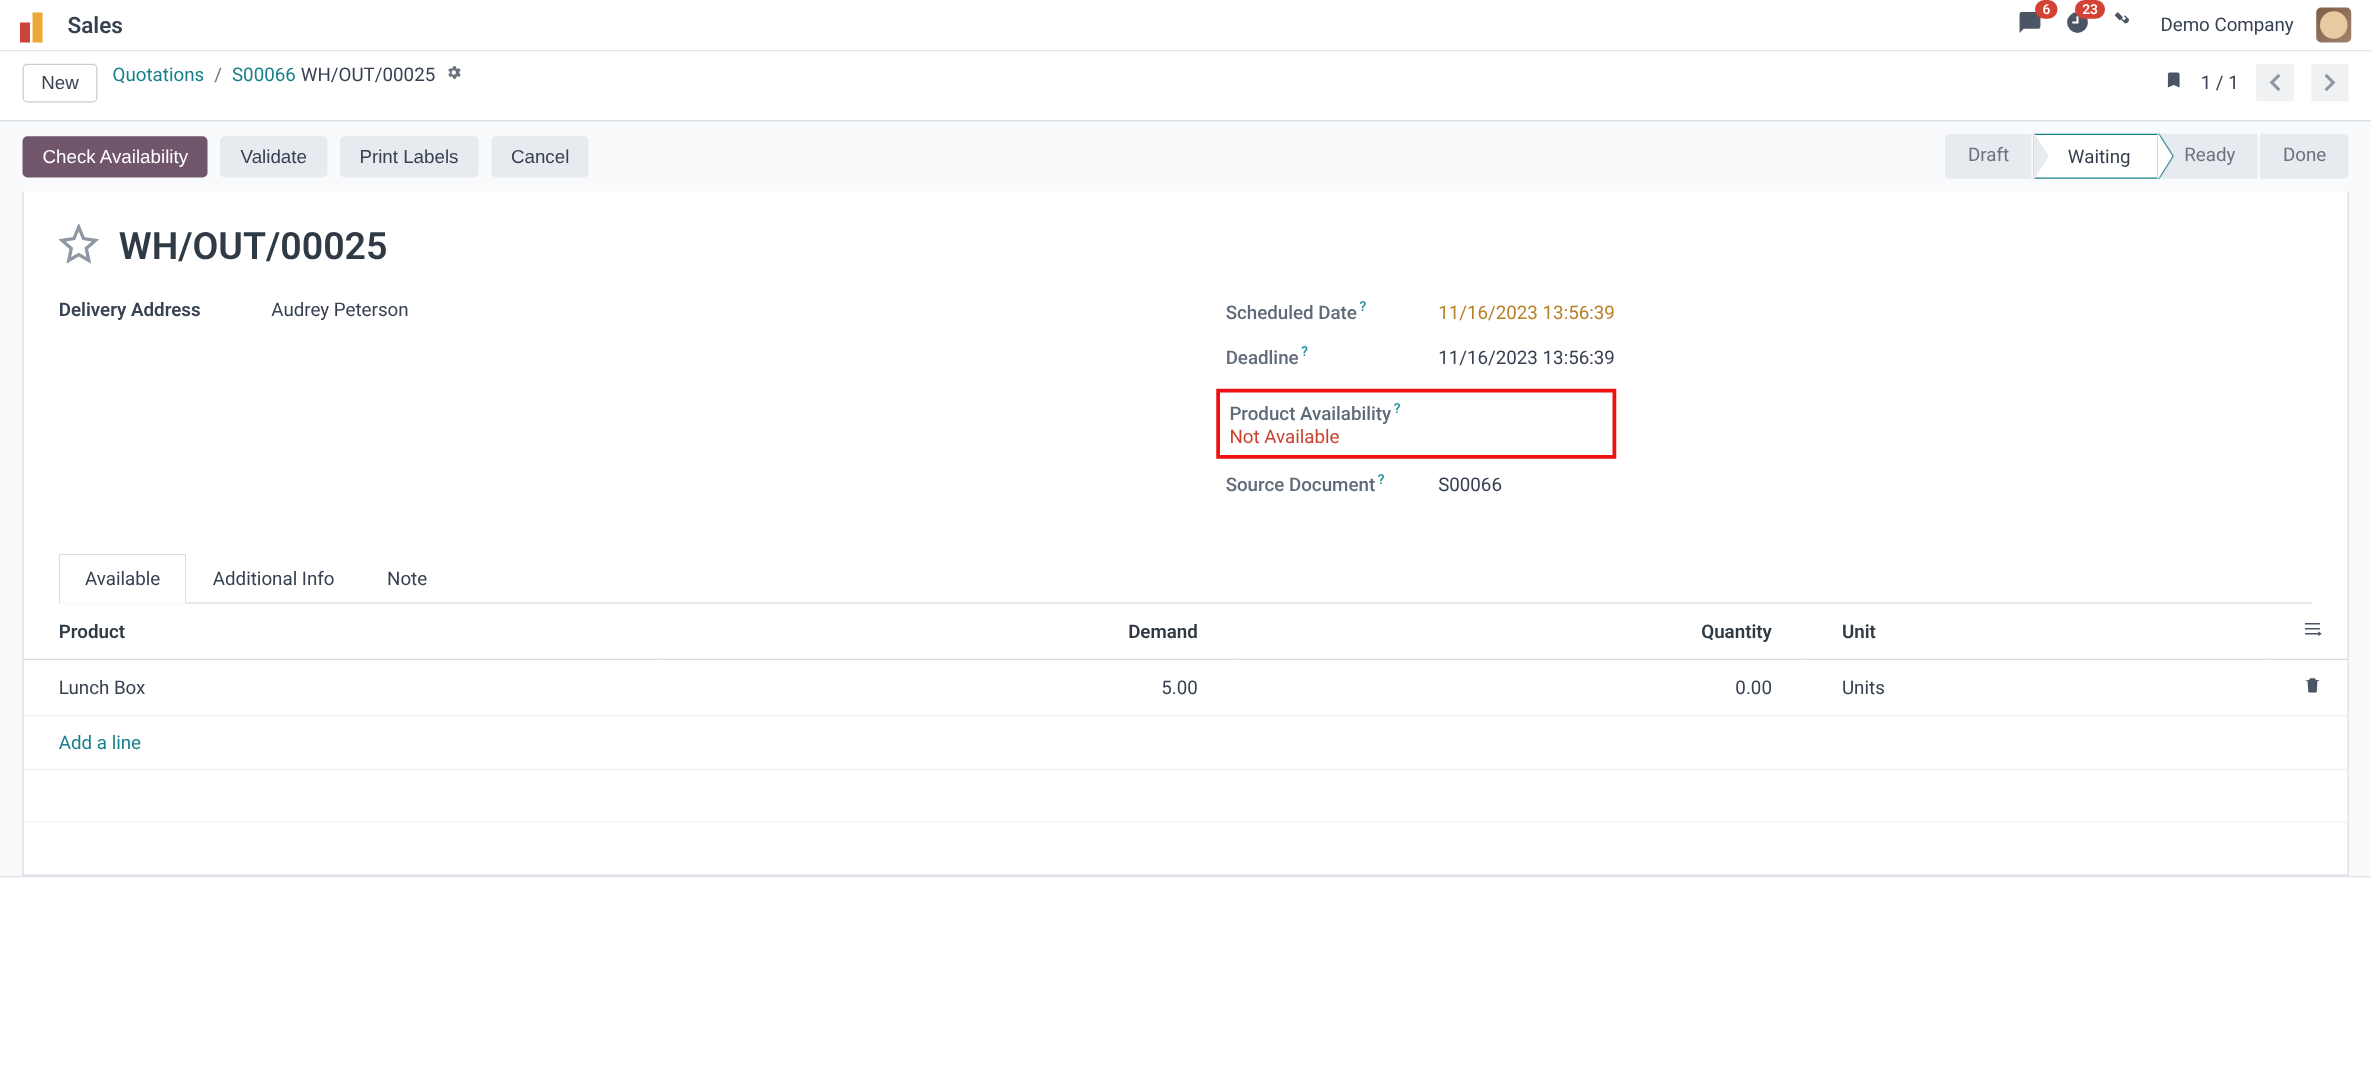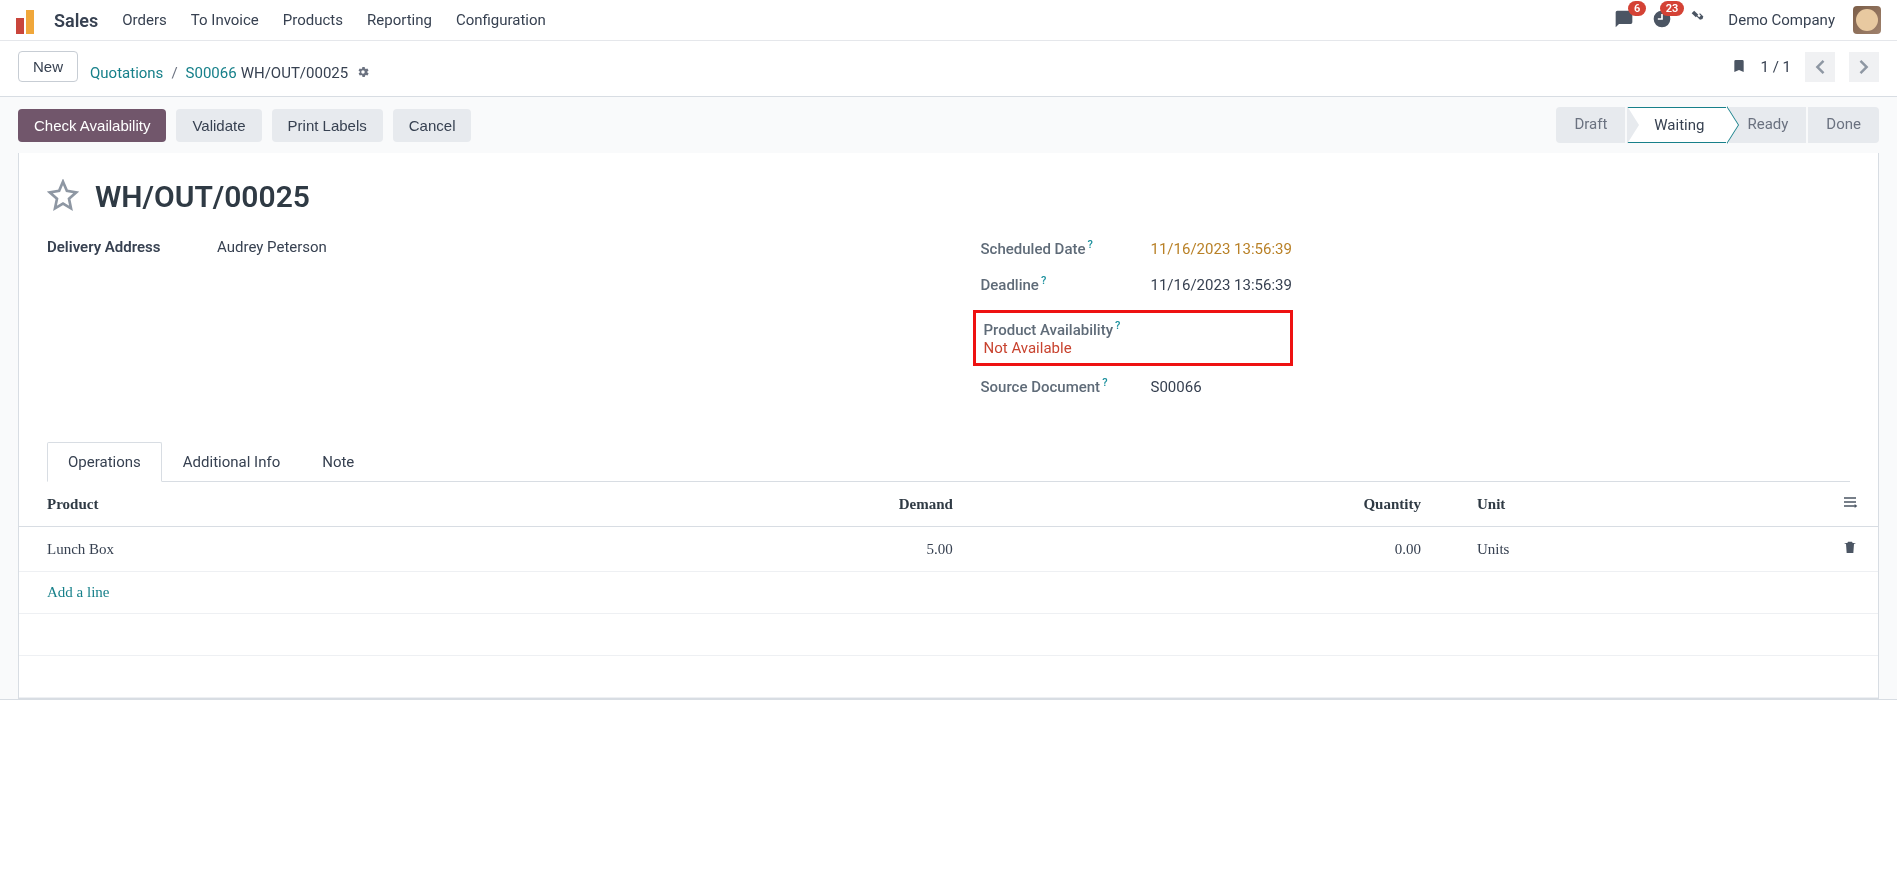--- a/index.html
+++ b/index.html
@@ -15,21 +15,21 @@
   .nav-link { color: #374151; font-size: 15px; cursor: pointer; }
   .topnav-right { margin-left: auto; display: flex; align-items: center; gap: 18px; }
   .icon-badge { position: relative; cursor: pointer; }
   .icon-badge svg { width: 20px; height: 20px; fill: #4b5563; }
   .badge { position: absolute; top: -8px; right: -12px; background: #d44235; color: #fff; font-size: 11px; font-weight: 600; border-radius: 10px; padding: 1px 6px; }
   .company-name { font-size: 15px; color: #374151; }
   .avatar { width: 28px; height: 28px; border-radius: 4px; background: linear-gradient(135deg,#7c5e48,#a0826d); position: relative; overflow: hidden; }
   .avatar::after { content:""; position:absolute; inset:3px; border-radius:50%; background:#e8c9a0; }
   
   
-  .controlbar { display: flex; align-items: flex-end; padding: 10px 18px 4px; }
+  .controlbar { display: flex; align-items: flex-start; padding: 10px 18px 4px; }
   .new-btn { border: 1px solid #c7cdd4; background: #fff; color: #374151; font-size: 15px; padding: 6px 14px; border-radius: 4px; cursor: pointer; margin-right: 12px; }
   .breadcrumb-block { display:flex; flex-direction:row; gap:4px; }
   .breadcrumb { display: flex; align-items: center; gap: 8px; font-size: 15px; }
   .breadcrumb a { color: #17808a; text-decoration: none; }
   .breadcrumb .sep { color: #6b7280; }
   .record-line { display:flex; align-items:center; gap:8px; }
   .record-id { font-size: 15px; color: #374151; }
   .gear-small { cursor:pointer; }
   .controlbar-right { margin-left: auto; display: flex; align-items: center; gap: 14px; }
   .bookmark-icon { cursor:pointer; }
@@ -71,46 +71,39 @@
   .highlight-box { border: 3px solid #e11; padding: 6px 8px; display: inline-flex; align-items: baseline; margin-left: -8px; margin-bottom: 10px; width: 320px; flex-direction: column; }
   .highlight-box .field-label { width: 160px; }
   
   
   .tabs { display: flex; border-bottom: 1px solid #d8dde3; }
   .tab { padding: 10px 20px; font-size: 15px; color: #374151; cursor: pointer; border: 1px solid transparent; border-bottom: none; }
   .tab.active { border: 1px solid #d8dde3; border-bottom: 1px solid #fff; margin-bottom: -1px; background: #fff; border-radius: 2px 2px 0 0; }
   
   
   .table-wrap { margin-top: 0; margin-left: -28px; margin-right: -28px; }
-  table { width: 100%; border-collapse: collapse; font-family: Liberation Serif, serif; }
+  table { width: 100%; border-collapse: collapse; }
   thead th { text-align: left; font-size: 15px; font-weight: 600; color: #2f3a44; padding: 12px 28px; border-bottom: 1px solid #d8dde3; }
   thead th.num { text-align: right; }
   tbody td { padding: 12px 28px; font-size: 15px; color: #374151; border-bottom: 1px solid #eef0f3; }
   tbody td.num { text-align: right; }
   .del-cell { text-align: right; padding-right: 20px; }
   .settings-col { width: 40px; text-align: right; padding-right: 20px; }
   .add-line { color: #17808a; cursor: pointer; }
   .empty-row td { height: 42px; }
 </style>
 </head>
 <body>
 
 <div class="topnav">
   <div class="logo">
     <div class="bar1"></div>
       <div class="bar2"></div>
   </div>
   <div class="app-title">Sales</div>
-  <div class="nav-links">
-    <span class="nav-link">Orders</span>
-    <span class="nav-link">To Invoice</span>
-    <span class="nav-link">Products</span>
-    <span class="nav-link">Reporting</span>
-    <span class="nav-link">Configuration</span>
-  </div>
   <div class="topnav-right">
     <div class="icon-badge">
       <svg viewBox="0 0 24 24">
           <path d="M20 2H4a2 2 0 0 0-2 2v18l4-4h14a2 2 0 0 0 2-2V4a2 2 0 0 0-2-2z"></path>
         </svg>
       <span class="badge">6</span>
     </div>
     <div class="icon-badge">
       <svg viewBox="0 0 24 24">
           <path d="M12 2a10 10 0 1 0 10 10A10 10 0 0 0 12 2zm1 11H7v-2h4V6h2z"></path>
@@ -209,21 +202,21 @@
           <div class="field-value value-danger">Not Available</div>
         </div>
         <div class="field-row">
           <div class="field-label light"><span>Source Document</span><span class="help-q">?</span></div>
           <div class="field-value">S00066</div>
         </div>
       </div>
     </div>
 
     <div class="tabs">
-      <div class="tab active">Operations</div>
+      <div class="tab active">Available</div>
       <div class="tab">Additional Info</div>
       <div class="tab">Note</div>
     </div>
 
     <div class="table-wrap">
       <table>
         <thead>
           <tr>
             <th>Product</th>
             <th class="num">Demand</th>

